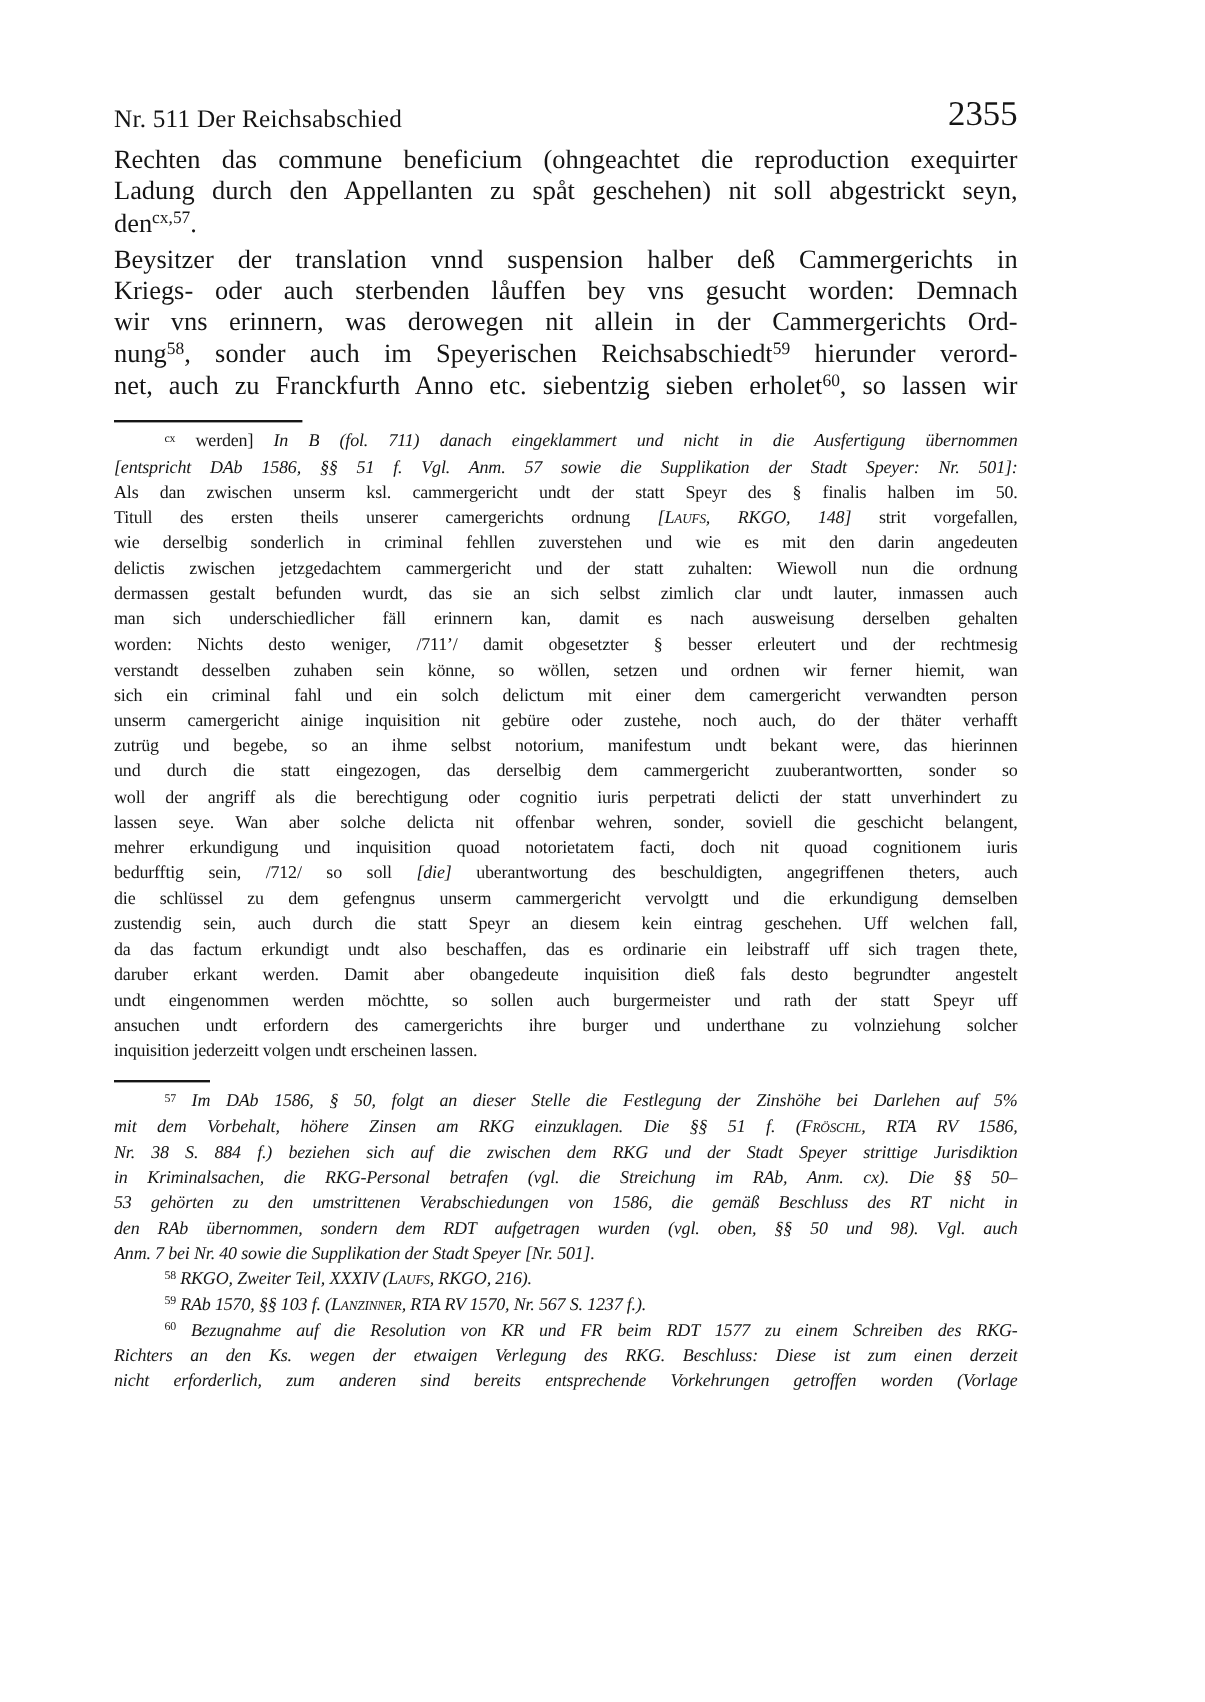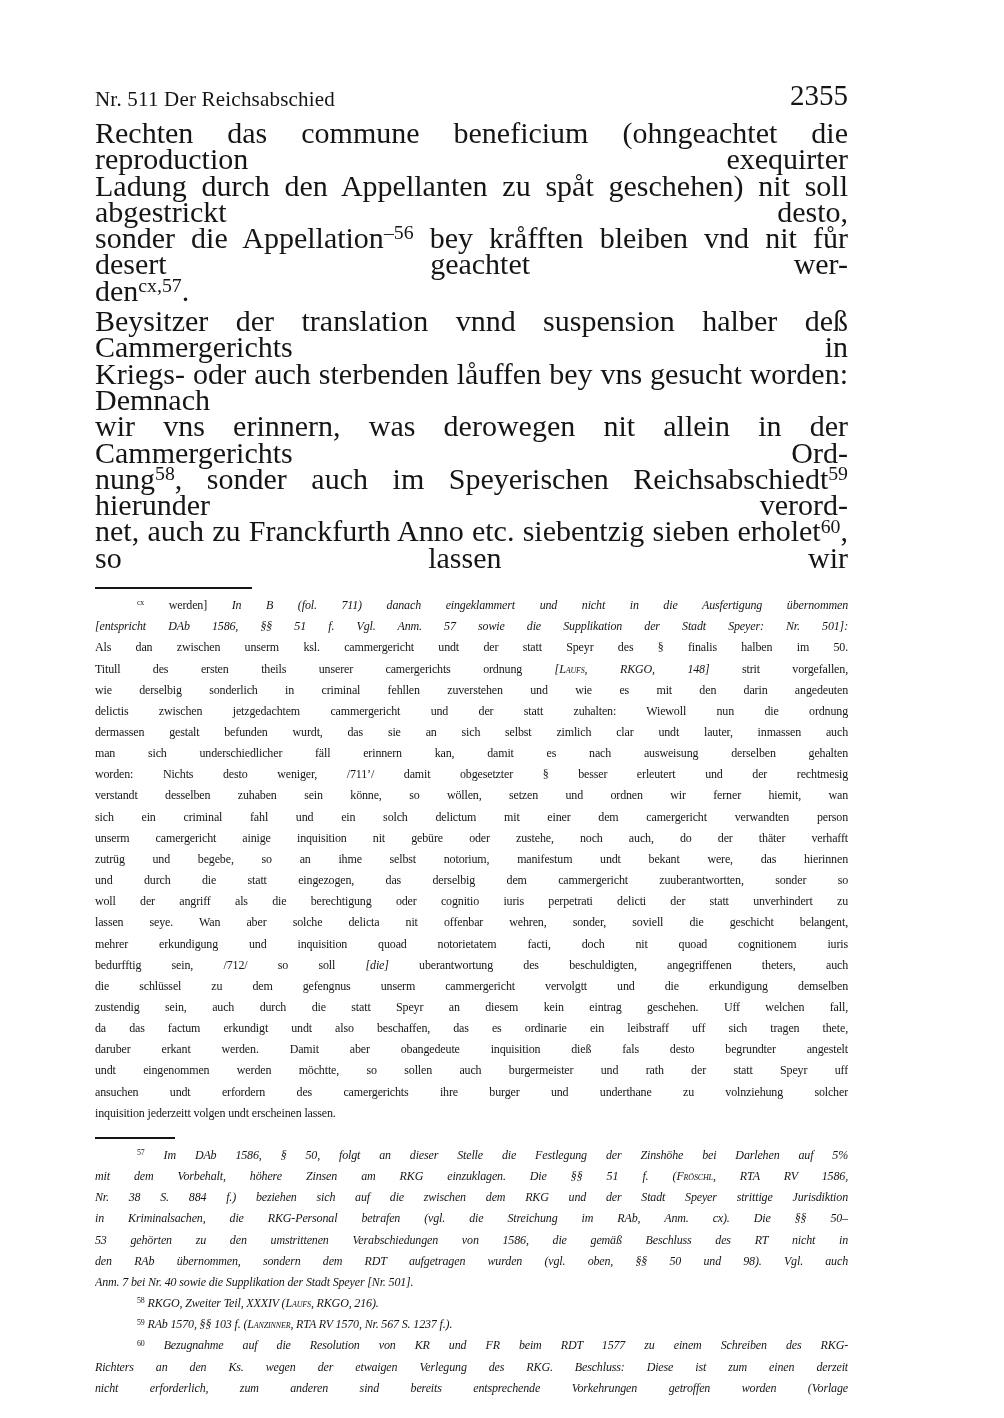--- a/index.html
+++ b/index.html
@@ -34,23 +34,23 @@
   }
   .page-number {
     position: absolute;
     right: 0;
     top: -7px;
     font-size: 29px;
     line-height: 32px;
   }
   .body-text { margin-top: 8px; }
   .para { overflow: hidden; }
-  .para.body { font-size: 30px; line-height: 26.3px; }
+  .para.body { font-size: 22px; line-height: 26.3px; }
   .para.body + .para.body { margin-top: 4px; }
-  .para.fn { font-size: 12px; line-height: 21.15px; letter-spacing: -0.15px; }
+  .para.fn { font-size: 15px; line-height: 21.15px; letter-spacing: -0.15px; }
   .line { text-align: justify; text-align-last: justify; white-space: normal; }
   .line.no-just { text-align-last: left; }
   .body .line.indent { text-indent: 28px; }
   .fn .line.indent { text-indent: 21px; }
   .it { font-style: italic; }
   .sc { font-variant: small-caps; }
   .sup {
     display: inline-block;
     font-size: 0.66em;
     position: relative;
@@ -68,22 +68,21 @@
   <div class="column">
 
     <div class="running-header">
       <span class="header-title">Nr. 511 Der Reichsabschied</span>
       <span class="page-number">2355</span>
     </div>
 
     <div class="body-text">
       <div class="para body">
           <div class="line"><span>Rechten das commune beneficium (ohngeachtet die reproduction exequirter</span></div>
-          <div class="line"><span>Ladung durch den Appellanten zu spåt geschehen) nit soll abgestrickt desto,</span></div>
-          <div class="line"><span>sonder die Appellation</span><span class="sup">–56</span><span> bey kråfften bleiben vnd nit fůr desert geachtet wer-</span></div>
+          <div class="line"><span>Ladung durch den Appellanten zu spåt geschehen) nit soll abgestrickt seyn,</span></div>
           <div class="line no-just"><span>den</span><span class="sup">cx,57</span><span>.</span></div>
         </div>
       <div class="para body">
           <div class="line"><span>Beysitzer der translation vnnd suspension halber deß Cammergerichts in</span></div>
           <div class="line"><span>Kriegs- oder auch sterbenden låuffen bey vns gesucht worden: Demnach</span></div>
           <div class="line"><span>wir vns erinnern, was derowegen nit allein in der Cammergerichts Ord-</span></div>
           <div class="line"><span>nung</span><span class="sup">58</span><span>, sonder auch im Speyerischen Reichsabschiedt</span><span class="sup">59</span><span> hierunder verord-</span></div>
           <div class="line"><span>net, auch zu Franckfurth Anno etc. siebentzig sieben erholet</span><span class="sup">60</span><span>, so lassen wir</span></div>
         </div>
     </div>

